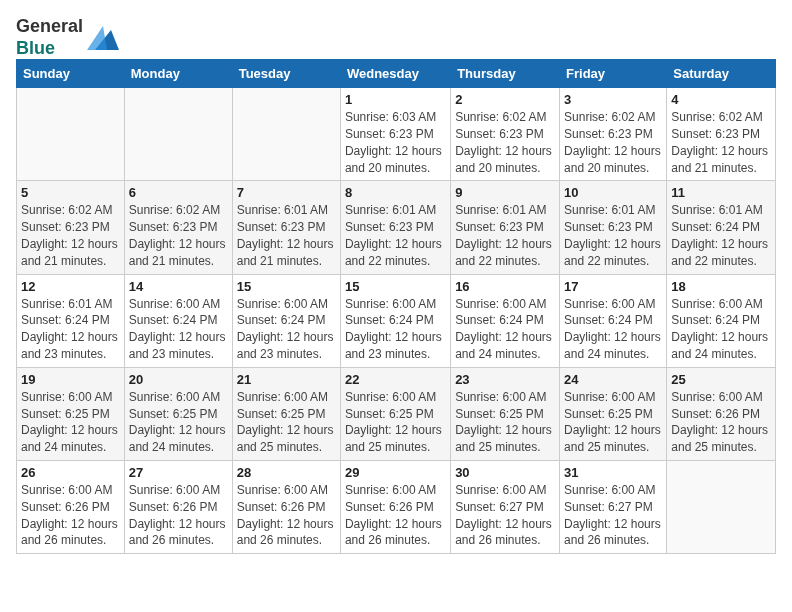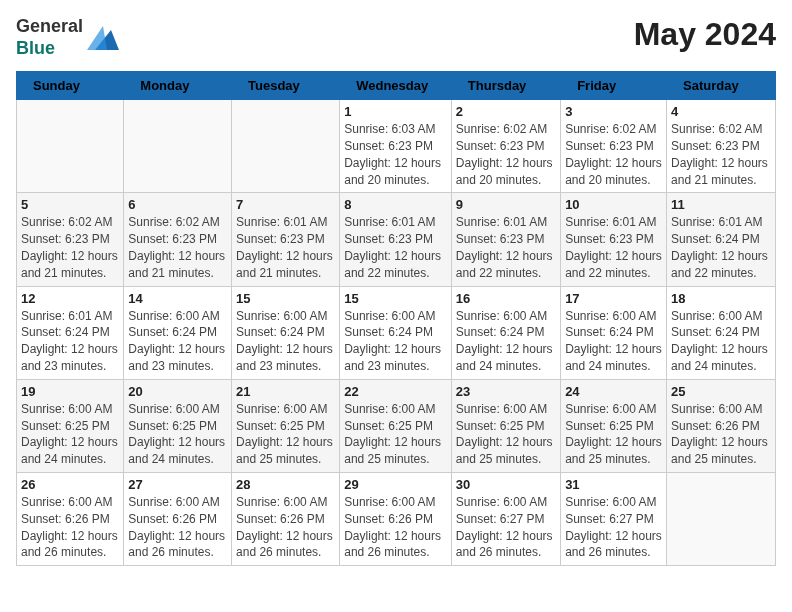--- a/index.html
+++ b/index.html
@@ -7,21 +7,21 @@
       font-family: Arial, sans-serif;
       background: #fff;
       width: 792px;
       min-height: 612px;
       padding: 16px;
     }
     .header-area {
       display: flex;
       justify-content: space-between;
       align-items: flex-start;
-      margin-bottom: 12px;
+      margin-bottom: 0;
     }
     .logo {
       display: flex;
       align-items: center;
     }
     .logo-text {
       display: flex;
       flex-direction: column;
       line-height: 1.2;
     }
@@ -52,22 +52,22 @@
       font-size: 16px;
       color: #444;
     }
     table {
       width: 100%;
       border-collapse: collapse;
       font-size: 11px;
     }
     thead tr th {
       background-color: #1a6ab0;
-      color: #000000;
-      padding: 6px 16px;
+      color: #ffffff;
+      padding: 6px 6px;
       text-align: left;
       font-size: 13px;
       font-weight: bold;
       border: 1px solid #1a6ab0;
     }
     tbody tr td {
       border: 1px solid #ccc;
       vertical-align: top;
       padding: 4px;
       width: 113px;
@@ -101,21 +101,20 @@
     <div class="logo-text">
       <span class="logo-general">General</span>
       <span class="logo-blue">Blue</span>
     </div>
     <svg class="logo-icon" viewBox="0 0 32 32">
       <polygon points="8,28 24,8 32,28" fill="#1a6ab0"></polygon>
       <polygon points="0,28 16,4 20,28" fill="#2a90e0" opacity="0.7"></polygon>
     </svg>
   </div>
   <div class="title-area">
-    <div class="title-month">May 2024</div>
   </div>
 </div>
 
 <table>
   <thead>
     <tr>
 
     <th>Sunday</th>
         <th>Monday</th>
         <th>Tuesday</th>

